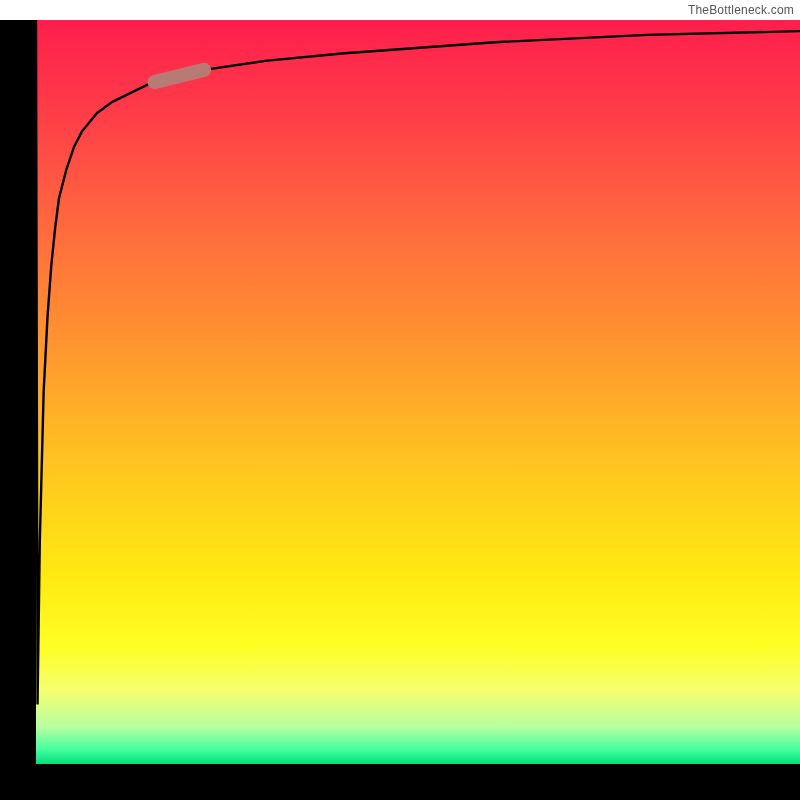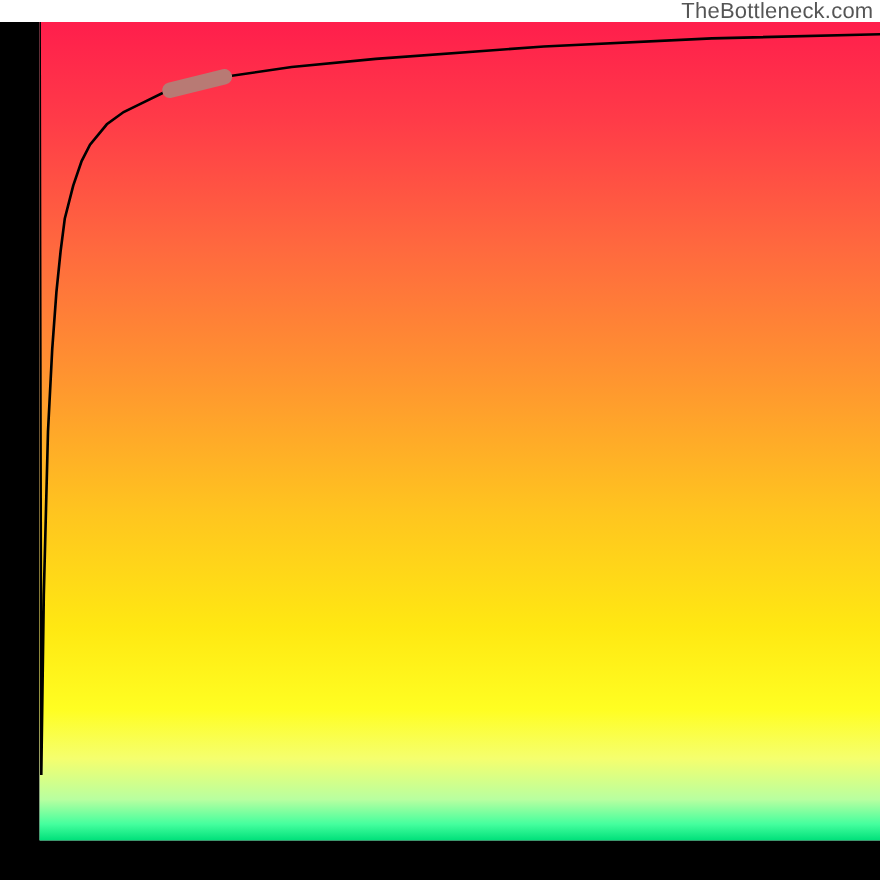--- a/index.html
+++ b/index.html
@@ -62,21 +62,21 @@
     top: 0;
     width: 764px;
     height: 744px;
   }
   .attribution {
     position: absolute;
     top: 0;
     right: 6px;
     height: 20px;
     line-height: 20px;
-    font-size: 20px;
+    font-size: 12px;
     color: #555;
     font-family: Arial, sans-serif;
     letter-spacing: 0.2px;
   }
 </style>
 </head>
 <body>
 
 <div class="chart-frame">
 

